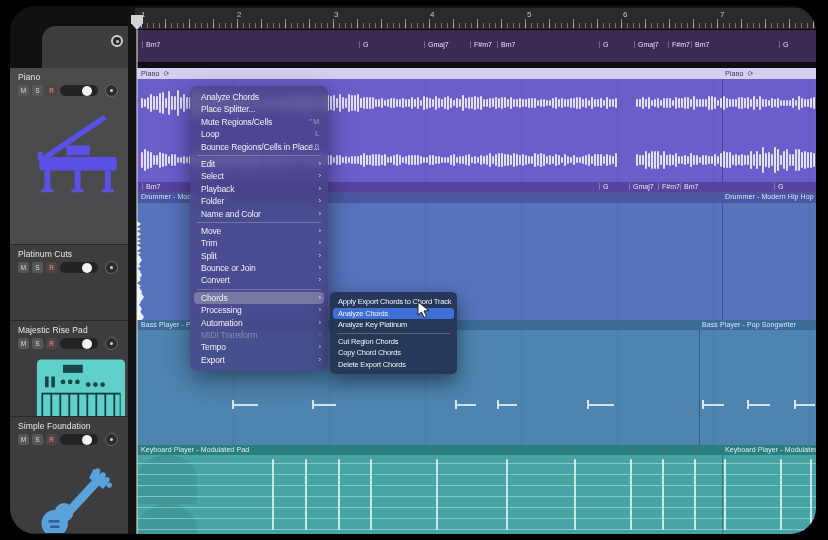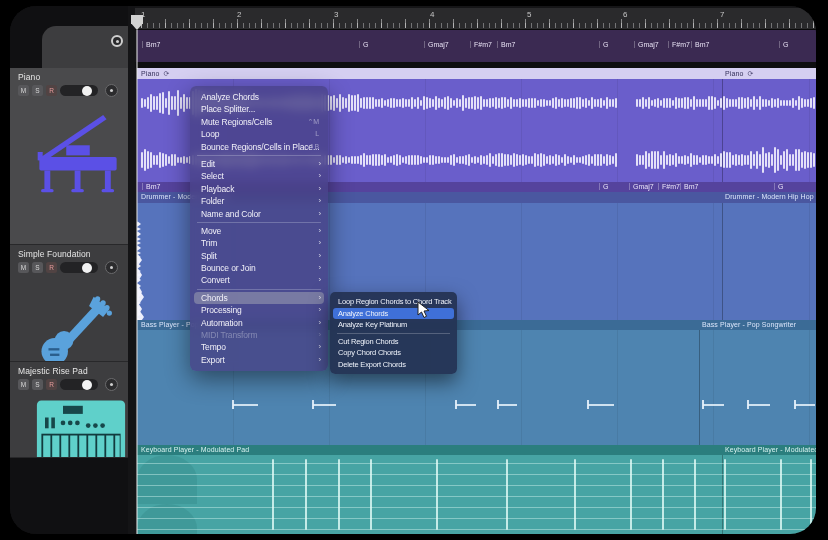--- a/index.html
+++ b/index.html
@@ -126,47 +126,31 @@
       <rect x="10" y="72" width="7" height="24"></rect>
       <rect x="46" y="72" width="7" height="24"></rect>
       <rect x="82" y="72" width="7" height="24"></rect>
       <rect x="6" y="94" width="15" height="4" rx="2"></rect>
       <rect x="42" y="94" width="15" height="4" rx="2"></rect>
       <rect x="78" y="94" width="15" height="4" rx="2"></rect>
     </g>
   </svg>
 </div>
         </div>
-        <div class="trow" style="height: 117px;">
-          <span class="tname">Simple Foundation</span>
+        <div class="trow" style="height: 76px;">
+          <span class="tname">Platinum Cuts</span>
           <div class="msr">
             <div class="mbtn ">M</div>
             <div class="mbtn ">S</div>
             <div class="mbtn rec">R</div>
           </div>
           <div class="vslider">
             <div class="vknob"></div>
           </div>
           <div class="pknob"></div>
-          <div class="ticon">
-  <svg viewBox="0 0 100 100" width="78" height="100">
-    <g fill="#5aa2dc">
-      <circle cx="24" cy="76" r="17"></circle>
-      <circle cx="36" cy="62" r="12"></circle>
-      <polygon points="30,66 78,14 86,22 38,74"></polygon>
-      <polygon points="74,6 94,22 86,32 68,18"></polygon>
-      <circle cx="79" cy="9" r="3.4"></circle>
-      <circle cx="86" cy="14" r="3.4"></circle>
-      <circle cx="91" cy="20" r="3.4"></circle>
-      <circle cx="94" cy="27" r="3.4"></circle>
-      <rect x="16" y="72" width="14" height="3" fill="#2a5e8c"></rect>
-      <rect x="18" y="79" width="12" height="3" fill="#2a5e8c"></rect>
-    </g>
-  </svg>
-</div>
         </div>
         <div class="trow" style="height: 96px;">
           <span class="tname">Majestic Rise Pad</span>
           <div class="msr">
             <div class="mbtn ">M</div>
             <div class="mbtn ">S</div>
             <div class="mbtn rec">R</div>
           </div>
           <div class="vslider">
             <div class="vknob"></div>
@@ -188,20 +172,48 @@
     <g fill="#5fd0ca">
       <rect x="8" y="40" width="8" height="24"></rect>
                 <rect x="18" y="40" width="8" height="24"></rect>
       <rect x="28" y="40" width="8" height="24"></rect>
                 <rect x="38" y="40" width="8" height="24"></rect>
       <rect x="48" y="40" width="8" height="24"></rect>
                 <rect x="58" y="40" width="8" height="24"></rect>
       <rect x="68" y="40" width="8" height="24"></rect>
                 <rect x="78" y="40" width="8" height="24"></rect>
       <rect x="88" y="40" width="5" height="24"></rect>
+    </g>
+  </svg>
+</div>
+        </div>
+        <div class="trow" style="height: 117px;">
+          <span class="tname">Simple Foundation</span>
+          <div class="msr">
+            <div class="mbtn ">M</div>
+            <div class="mbtn ">S</div>
+            <div class="mbtn rec">R</div>
+          </div>
+          <div class="vslider">
+            <div class="vknob"></div>
+          </div>
+          <div class="pknob"></div>
+          <div class="ticon">
+  <svg viewBox="0 0 100 100" width="78" height="100">
+    <g fill="#5aa2dc">
+      <circle cx="24" cy="76" r="17"></circle>
+      <circle cx="36" cy="62" r="12"></circle>
+      <polygon points="30,66 78,14 86,22 38,74"></polygon>
+      <polygon points="74,6 94,22 86,32 68,18"></polygon>
+      <circle cx="79" cy="9" r="3.4"></circle>
+      <circle cx="86" cy="14" r="3.4"></circle>
+      <circle cx="91" cy="20" r="3.4"></circle>
+      <circle cx="94" cy="27" r="3.4"></circle>
+      <rect x="16" y="72" width="14" height="3" fill="#2a5e8c"></rect>
+      <rect x="18" y="79" width="12" height="3" fill="#2a5e8c"></rect>
     </g>
   </svg>
 </div>
         </div>
       </div>
   </aside>
 
   <main class="main">
     <div class="ruler">
       <div id="barnums">
@@ -815,21 +827,21 @@
     <div class="mi">Convert<span class="arr">›</span></div>
     <div class="msep"></div>
     <div class="mi hl-gray">Chords<span class="arr">›</span></div>
     <div class="mi">Processing<span class="arr">›</span></div>
     <div class="mi">Automation<span class="arr">›</span></div>
     <div class="mi dis">MIDI Transform<span class="arr">›</span></div>
     <div class="mi">Tempo<span class="arr">›</span></div>
     <div class="mi">Export<span class="arr">›</span></div>
   </div>
 <div class="submenu" id="submenu">
-    <div class="smi">Loop Region Chords to Chord Track</div>
+    <div class="smi">Apply Export Chords to Chord Track</div>
     <div class="smi hl-blue">Analyze Chords</div>
     <div class="smi">Analyze Key Platinum</div>
     <div class="msep"></div>
     <div class="smi">Cut Region Chords</div>
     <div class="smi">Copy Chord Chords</div>
     <div class="smi">Delete Export Chords</div>
   </div>
 
 <svg class="cursor" width="14" height="18" viewBox="0 0 14 18">
   <polygon points="1,1 1,14 4.5,11 7,16.5 9.5,15.3 7,10 12,9.5" fill="#fff" stroke="#222" stroke-width="1"></polygon>

